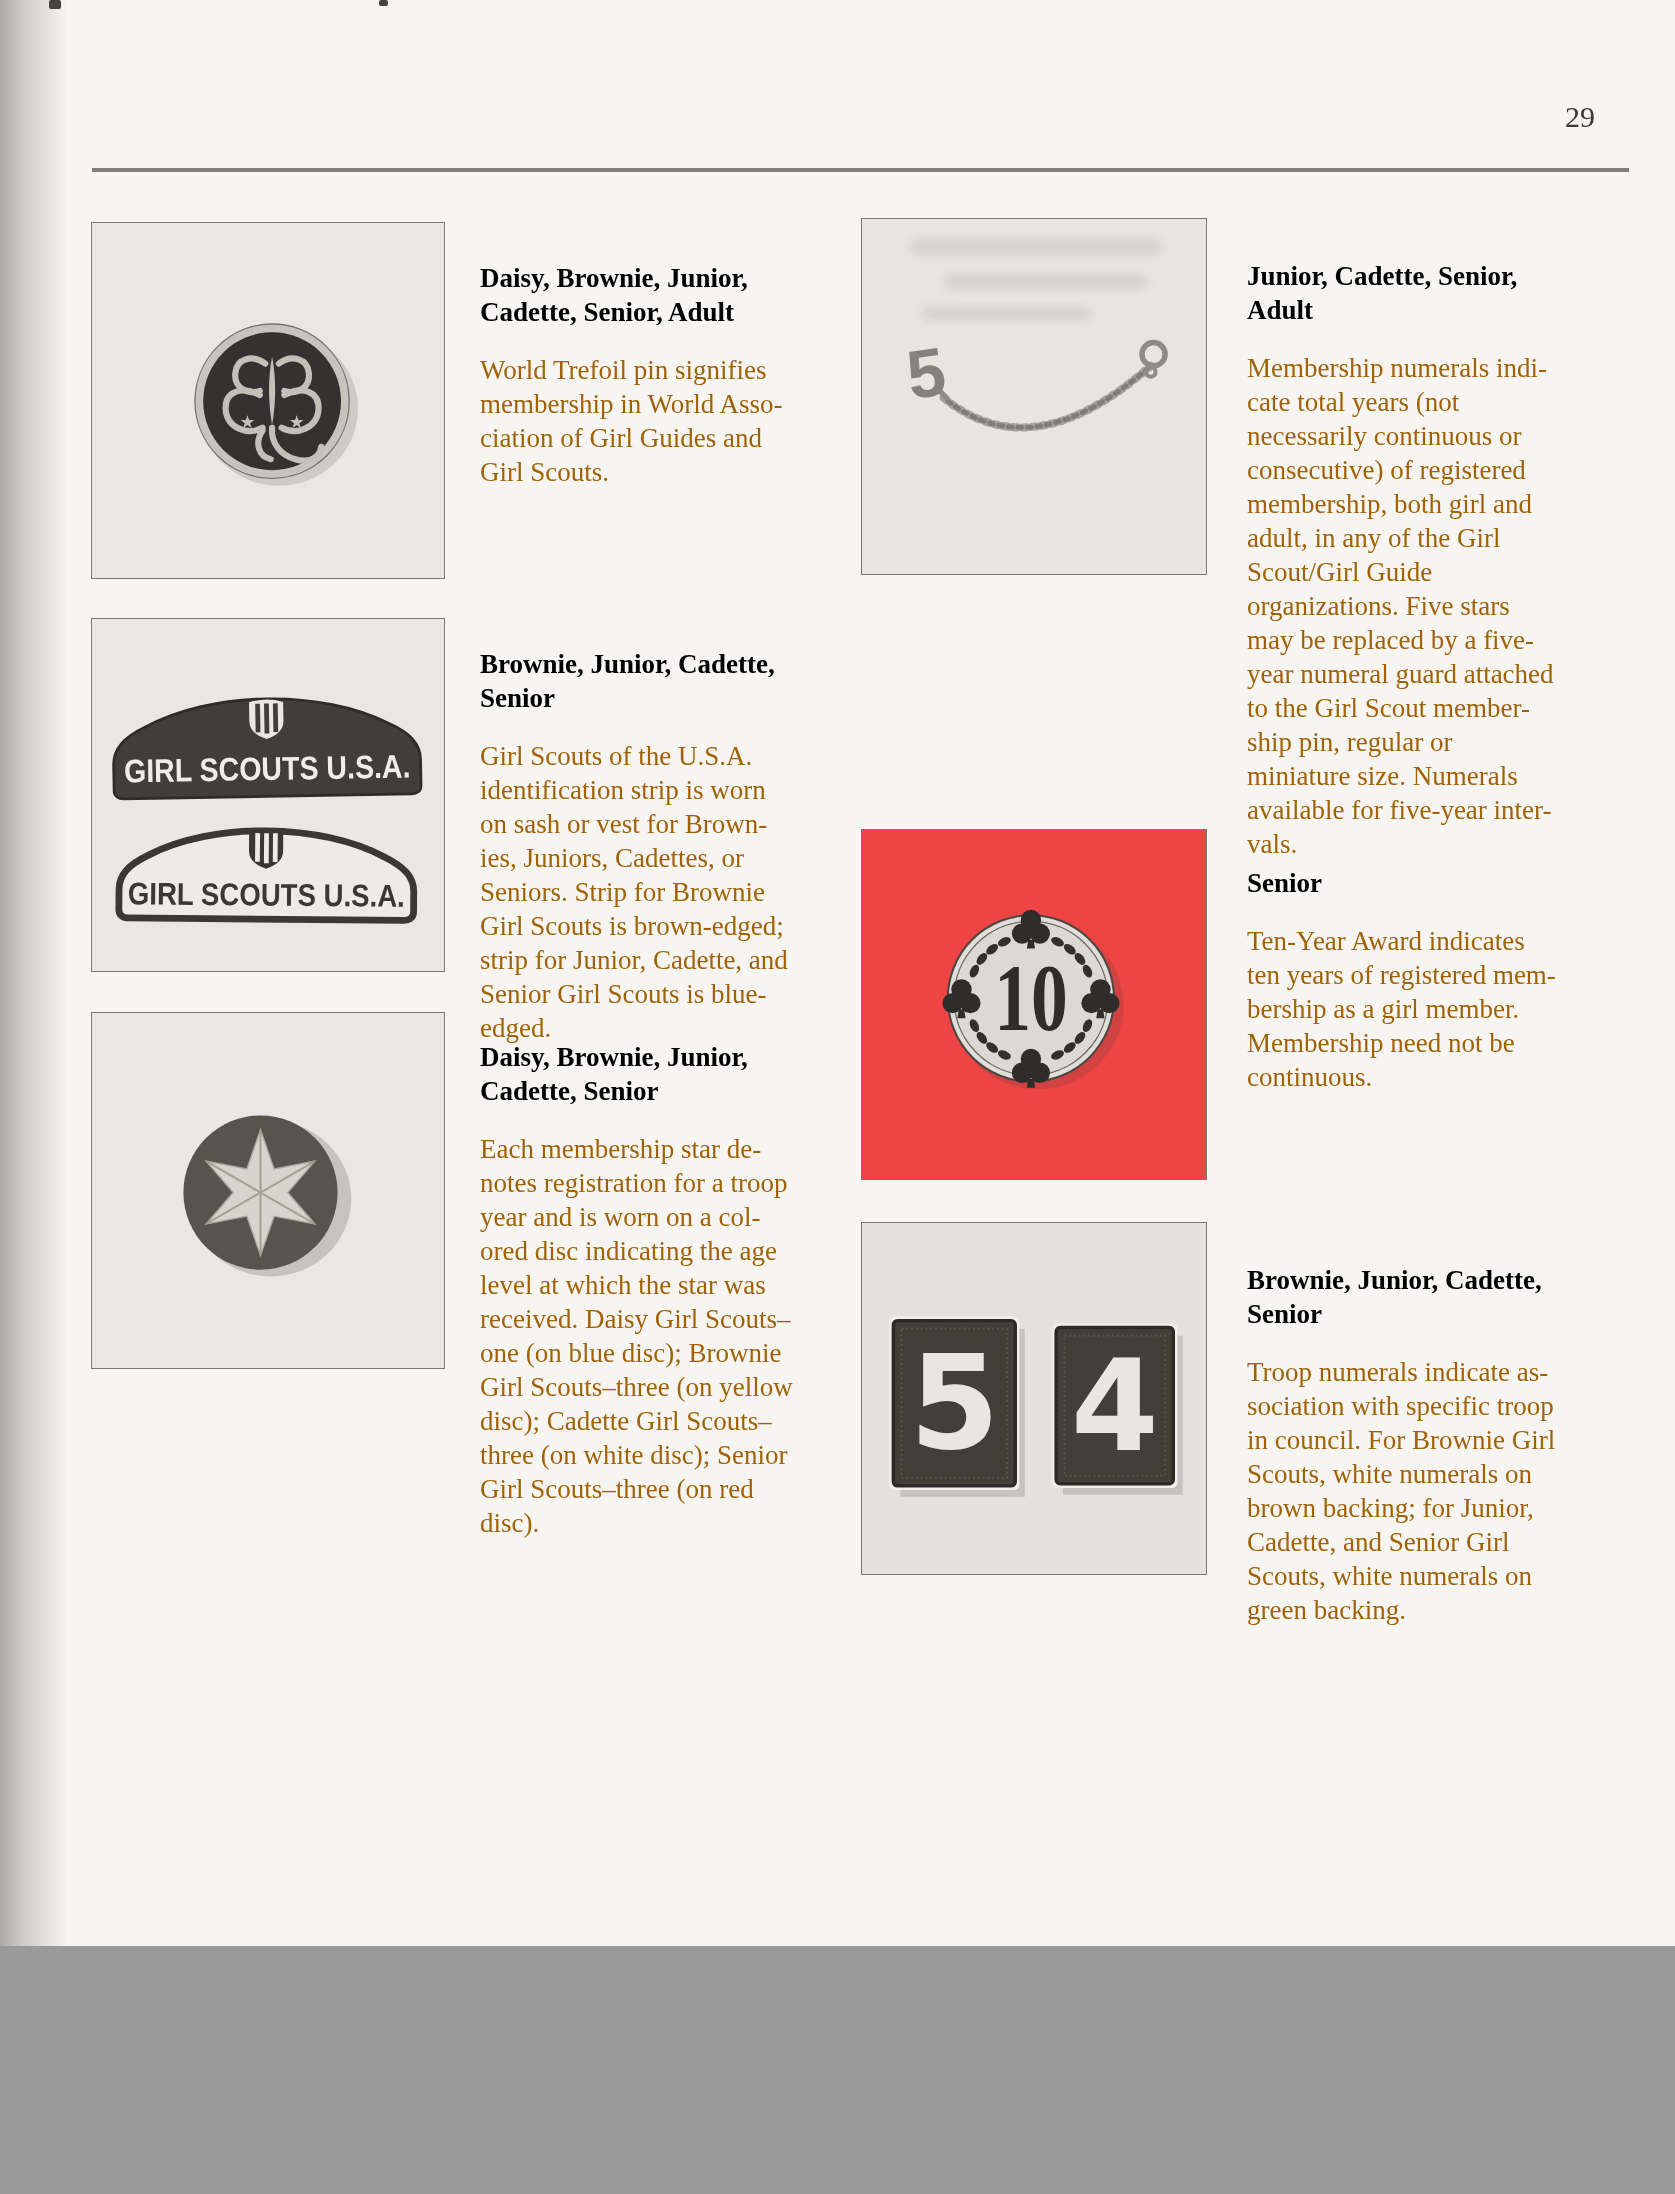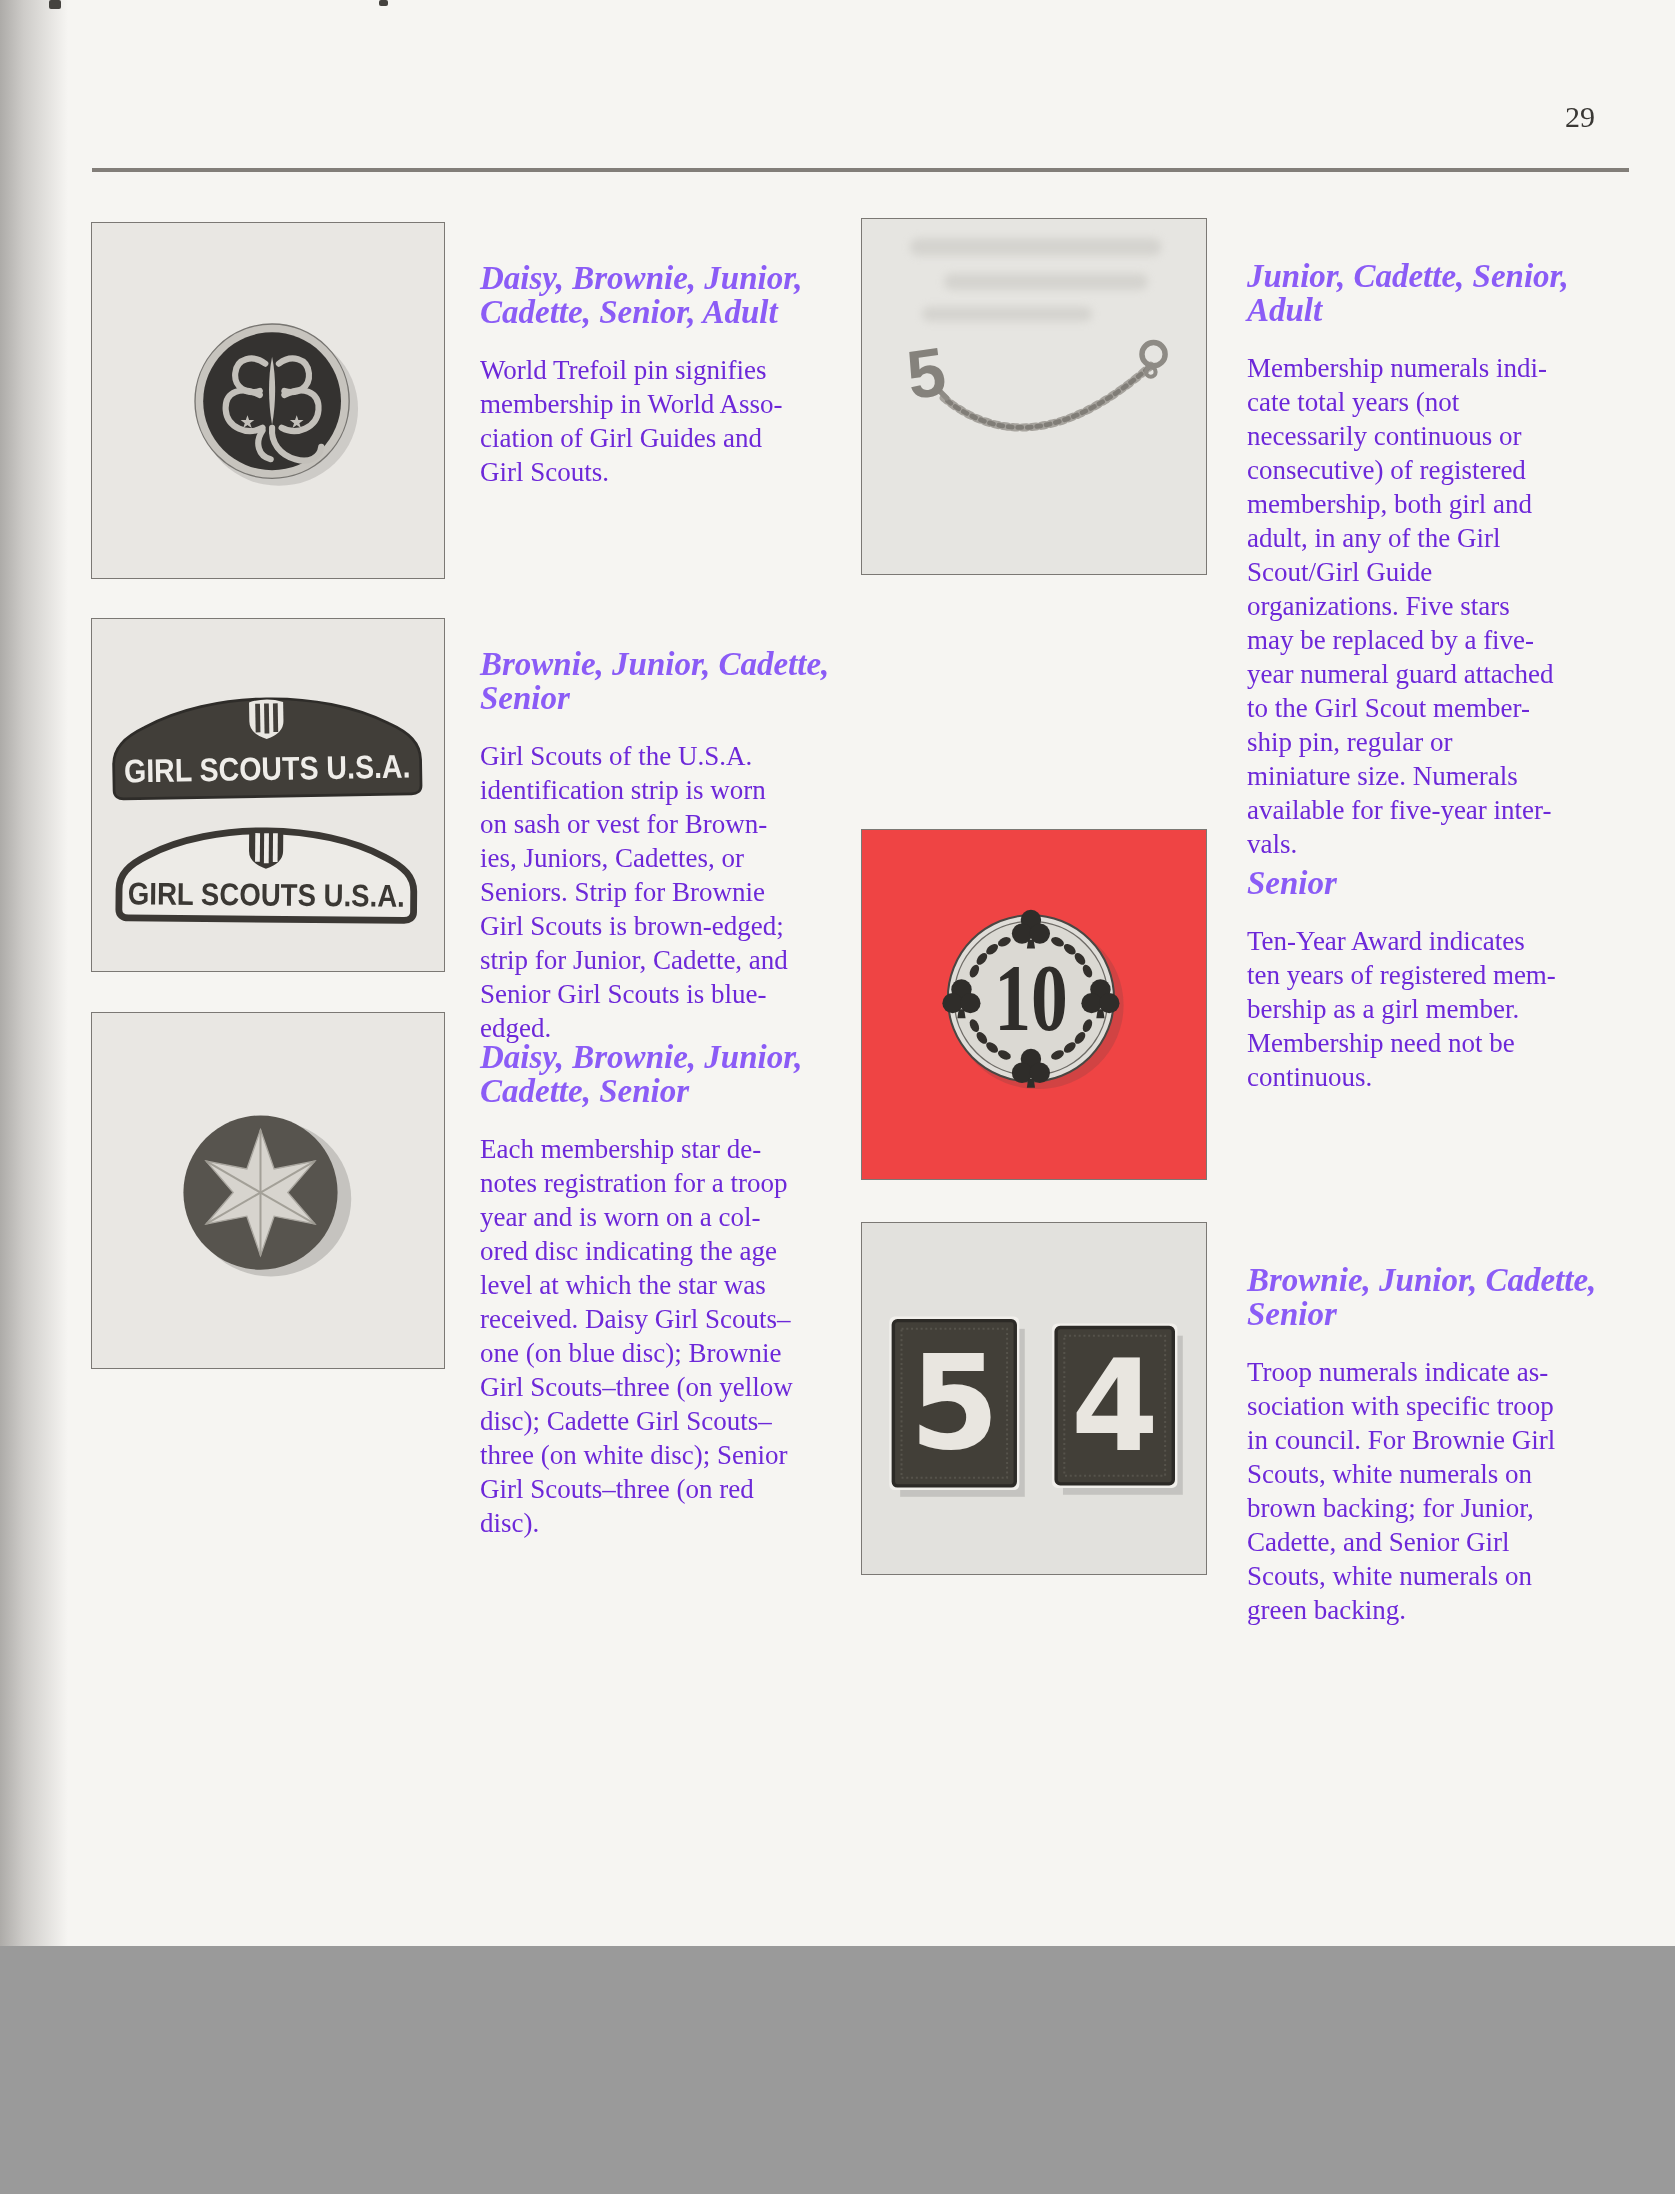--- a/index.html
+++ b/index.html
@@ -21,26 +21,25 @@
     position:absolute;left:92px;top:168px;width:1537px;height:4.1px;
     background:#827e79;
   }
   figure.photo{
     position:absolute;margin:0;border:1.4px solid #7b7874;
     background:#e9e7e3;
   }
   figure.photo svg{display:block;}
   .tblock{position:absolute;white-space:pre;}
   .tblock h3{
-    margin:0;font-size:33px;line-height:34px;font-weight:700;color:#8b5cf6;
+    margin:0;font-size:27px;line-height:34px;font-weight:700;color:#000000;
     font-family:"Liberation Serif",serif;
-    font-style:italic;
   }
   .tblock p{
-    margin:0;font-size:27px;line-height:34px;color:#6d28d9;
+    margin:0;font-size:27px;line-height:34px;color:#a16207;
     font-family:"Liberation Serif",serif;
   }
 </style>
 </head>
 <body>
 
 <div class="page">
 
   <div class="gutter-shadow"></div>
   <div class="speck" style="left:49px;top:0;width:12.3px;height:9px;"></div>

